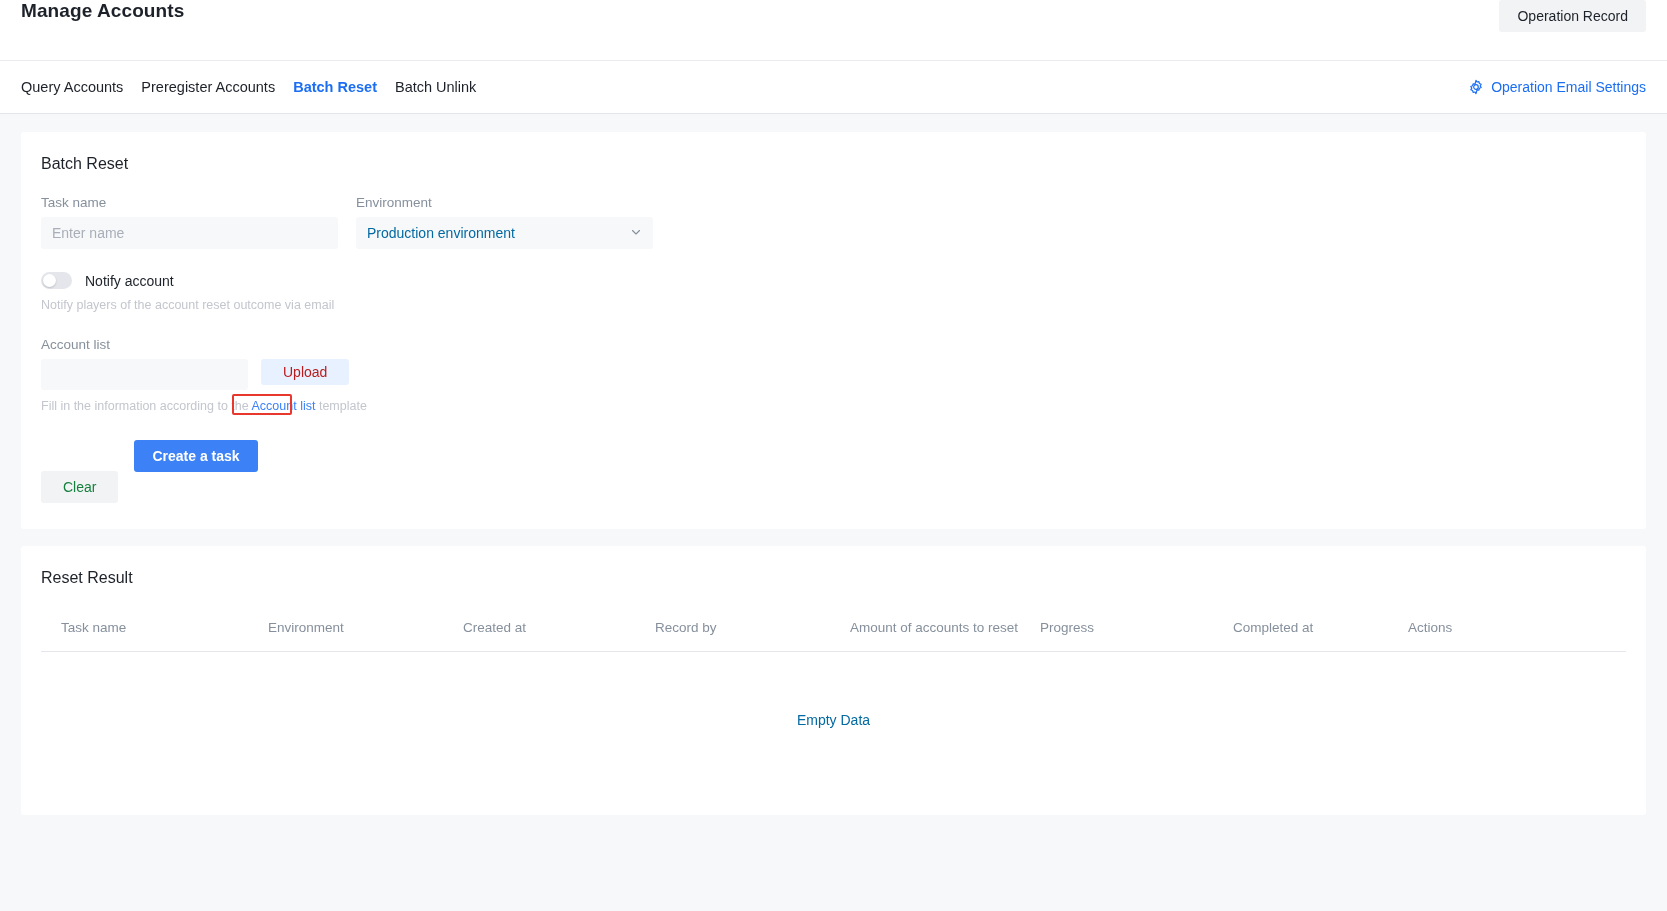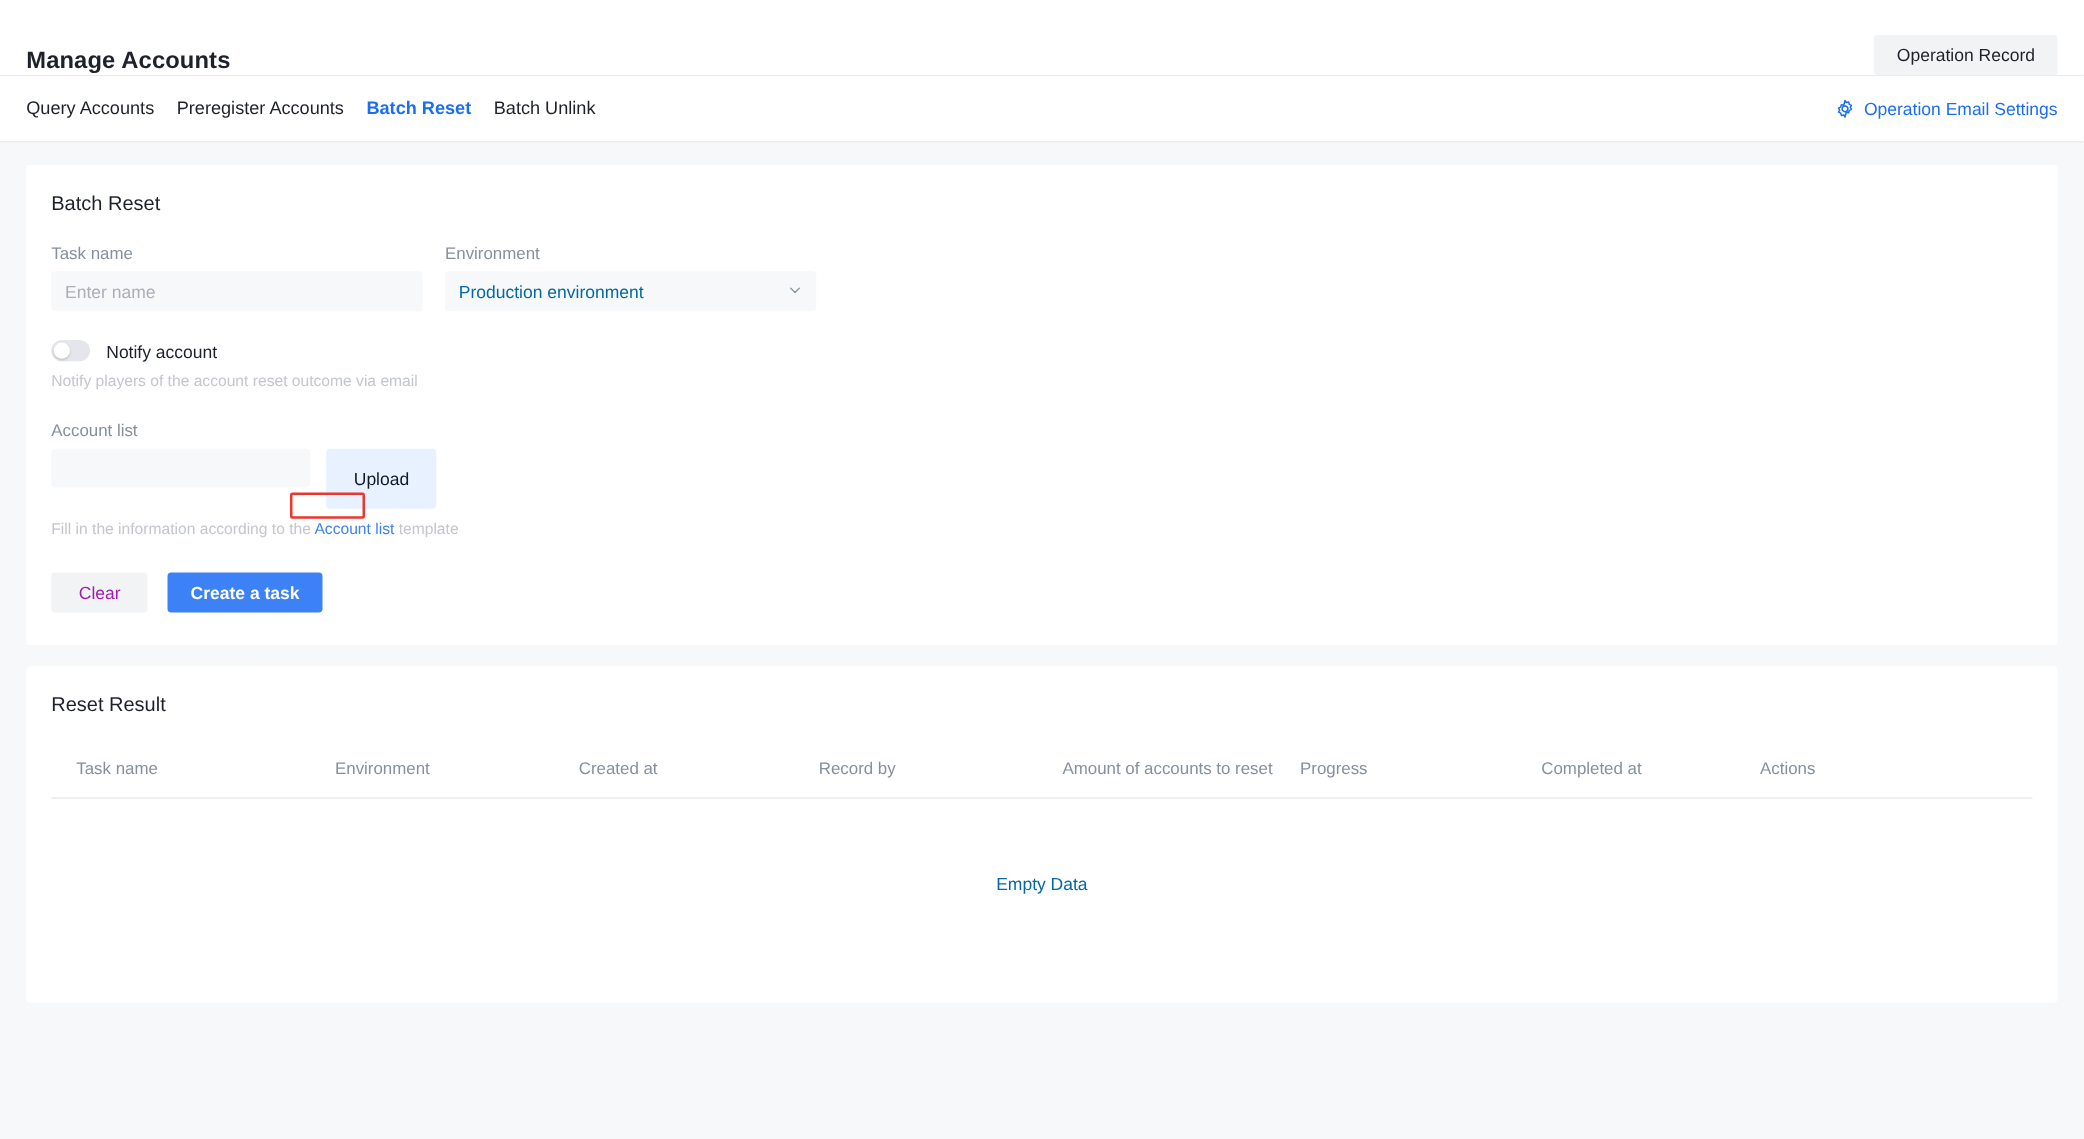--- a/index.html
+++ b/index.html
@@ -12,21 +12,21 @@
     color: #1d2129;
     overflow: hidden;
     position: relative;
   }
 
   
   .topbar {
     height: 61px;
     background: #ffffff;
     display: flex;
-    align-items: flex-end;
+    align-items: flex-start;
     justify-content: space-between;
     padding: 0 21px;
     border-bottom: 1px solid #e9ebf0;
   }
   .page-title {
     font-size: 19px;
     font-weight: bold;
     color: #1d2129;
     letter-spacing: 0.1px;
   }
@@ -164,27 +164,27 @@
   .upload-section { margin-top: 25px; }
   .upload-row { display: flex; align-items: stretch; gap: 13px; }
   .upload-fake-input {
     width: 207px;
     height: 31px;
     background: #f7f8fa;
     border-radius: 3px;
   }
   .upload-btn {
     background: #e8f1ff;
-    color: #0f172a;
+    color: #b91c1c;
     border: none;
     border-radius: 3px;
     font-size: 14px;
     font-family: "Liberation Sans", sans-serif;
     padding: 0 22px;
-    height: 48px;
+    height: 26px;
     cursor: pointer;
   }
   .upload-hint {
     font-size: 12.5px;
     color: #c3c6cd;
     margin-top: 9px;
     position: relative;
     display: inline-block;
   }
   .hint-link { color: #3c82f6; cursor: pointer; }
@@ -194,28 +194,29 @@
     position: absolute;
     border: 2px solid #e8382e;
     border-radius: 2px;
     pointer-events: none;
   }
 
   
   .actions { display: flex; gap: 16px; margin-top: 26px; }
   .btn-clear {
     background: #f2f3f5;
-    color: #a21caf;
+    color: #15803d;
     border: none;
     border-radius: 3px;
     font-size: 14px;
     font-family: "Liberation Sans", sans-serif;
     padding: 0 22px;
     height: 32px;
     cursor: pointer;
+    margin-top: 31px;
   }
   .btn-create {
     background: #3c82f6;
     color: #ffffff;
     border: none;
     border-radius: 3px;
     font-size: 14px;
     font-weight: bold;
     font-family: "Liberation Sans", sans-serif;
     padding: 0 18px;

